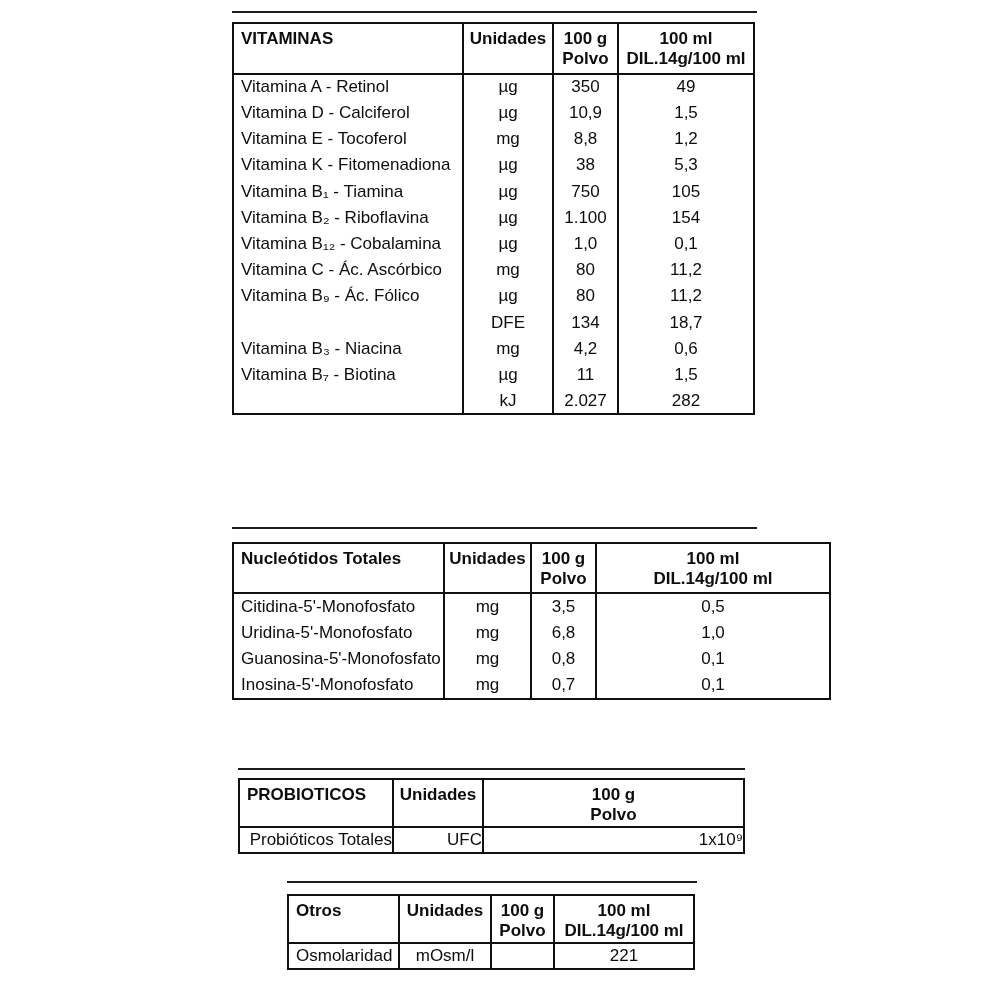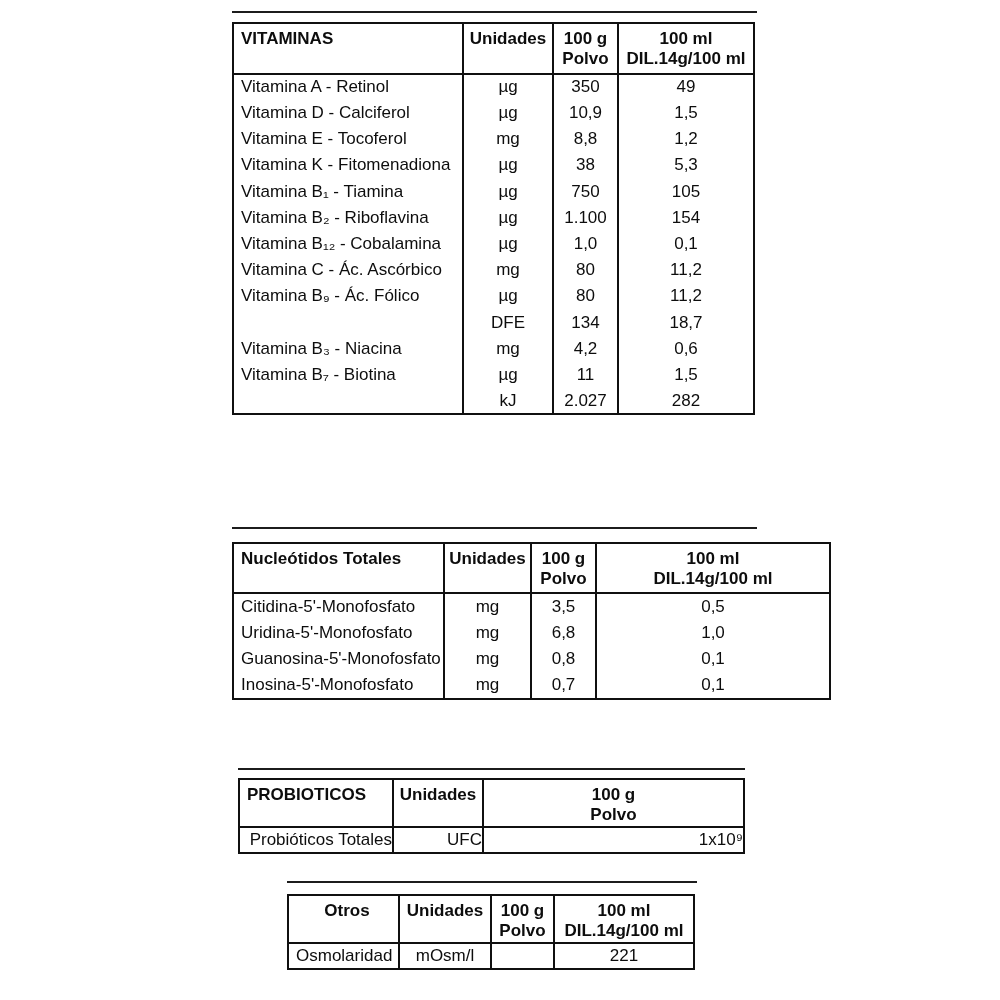--- a/index.html
+++ b/index.html
@@ -49,21 +49,21 @@
   #t-nucleotidos thead th { height: 50px; }
   #t-nucleotidos tbody td { height: 26.5px; }
 
   
   #t-probioticos { left: 238px; top: 778px; width: 507px; }
   #t-probioticos thead th { height: 43px; }
   #t-probioticos tbody td { height: 26px; text-align: right; }
 
   
   #t-otros { left: 287px; top: 894px; width: 408px; }
-  #t-otros thead th { height: 39px; text-align: center; }
+  #t-otros thead th { height: 39px; }
   #t-otros tbody td { height: 26px; margin-top: 40px; }
 </style>
 </head>
 <body>
 
 <div class="rule" style="left:232px; top:11px;  width:525px;"></div>
 <div class="rule" style="left:232px; top:527px; width:525px;"></div>
 <div class="rule" style="left:238px; top:768px; width:507px;"></div>
 <div class="rule" style="left:287px; top:881px; width:410px;"></div>
 

